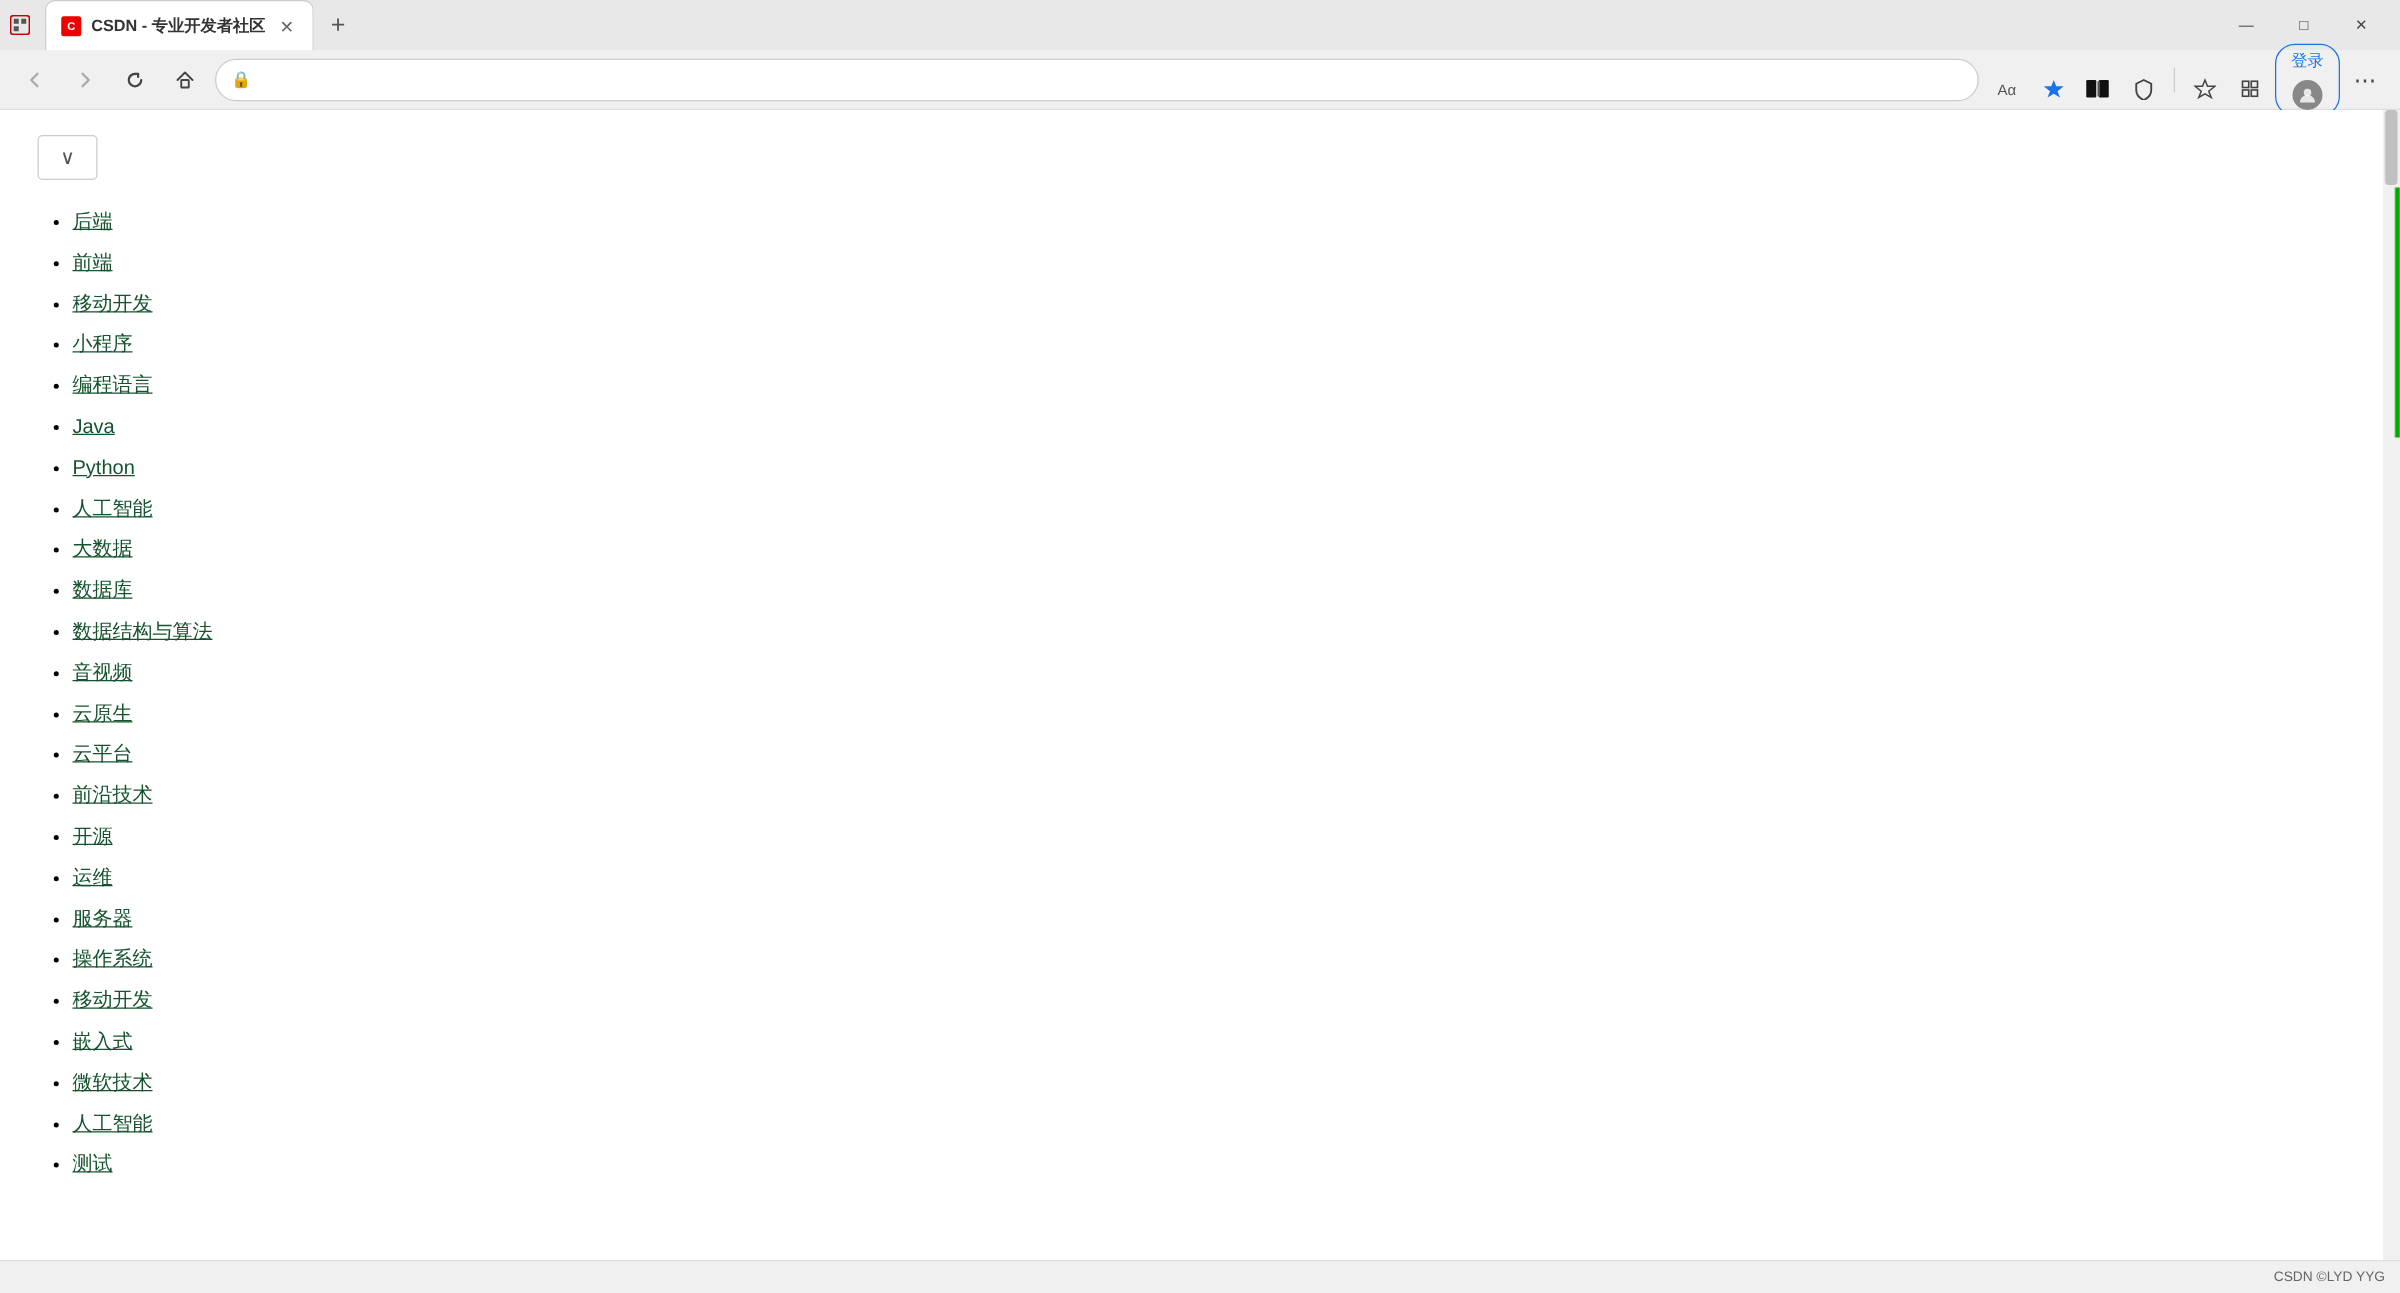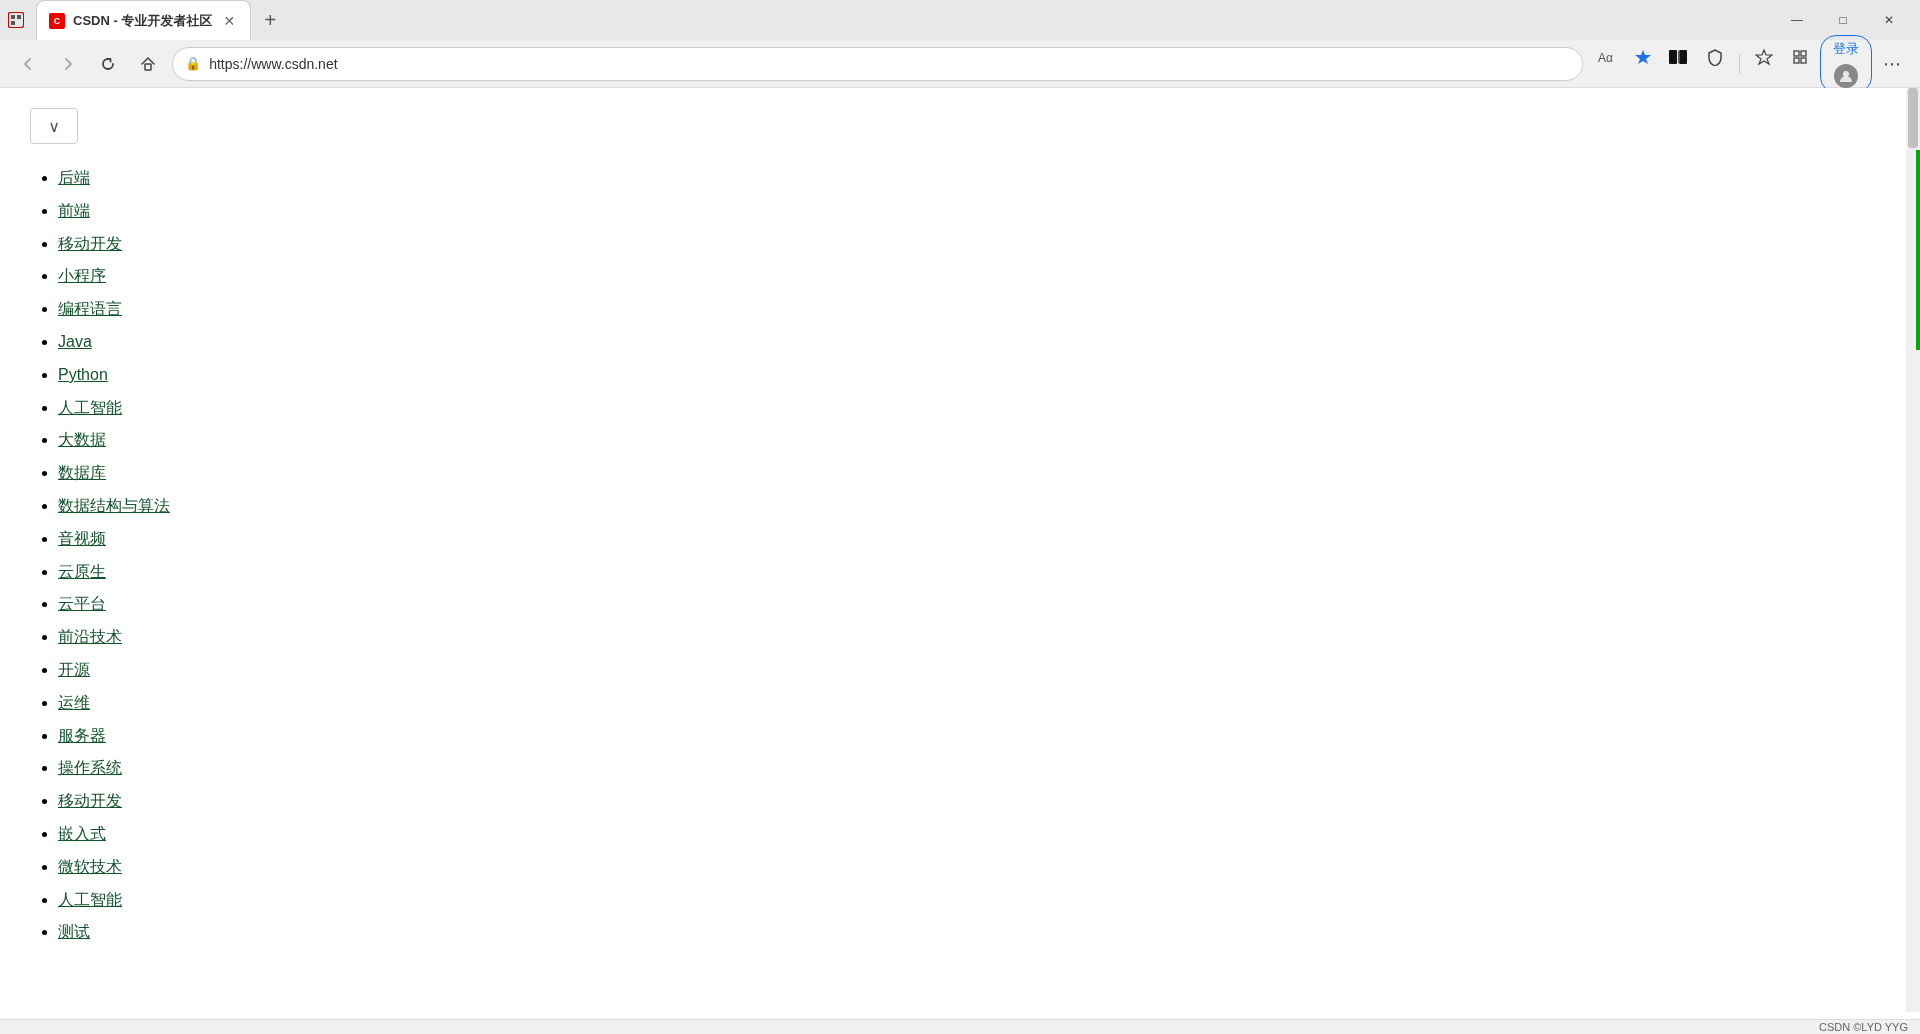--- a/index.html
+++ b/index.html
@@ -52,21 +52,21 @@
       background: #fff;
       border: 1px solid #ccc;
       border-radius: 20px;
       height: 34px;
       padding: 0 12px;
       gap: 8px;
     }
     .lock-icon { color: #888; font-size: 13px; }
     .address-bar { border: none; outline: none; flex: 1; font-size: 14px; color: #333; background: transparent; }
     .nav-actions { display: flex; gap: 4px; align-items: center; }
-    .nav-action-btn { width: 32px; height: 32px; display: flex; align-items: flex-start; justify-content: center; border-radius: 50%; cursor: pointer; color: #444; font-size: 16px; }
+    .nav-action-btn { width: 32px; height: 32px; display: flex; align-items: flex-end; justify-content: center; border-radius: 50%; cursor: pointer; color: #444; font-size: 16px; }
     .star-icon { color: #1a73e8; }
     .login-btn {
       display: flex; align-items: center; gap: 6px;
       border: 1px solid #1a73e8; border-radius: 16px;
       padding: 4px 12px; color: #1a73e8; font-size: 13px; cursor: pointer; flex-direction: column;
     }
     .avatar-icon { width: 24px; height: 24px; border-radius: 50%; background: #888; display: flex; align-items: center; justify-content: center; color: #fff; font-size: 11px; }
     .more-btn { width: 32px; height: 32px; display: flex; align-items: center; justify-content: center; border-radius: 50%; cursor: pointer; color: #444; font-size: 18px; }
 
     
@@ -133,21 +133,21 @@
       position: fixed;
       right: 0;
       top: 150px;
       width: 4px;
       height: 200px;
       background: #00a800;
     }
 
     
     .status-bar {
-      height: 15px;
+      height: 26px;
       background: #f0f0f0;
       border-top: 1px solid #ddd;
       display: flex;
       align-items: center;
       justify-content: flex-end;
       padding: 0 12px;
       font-size: 11px;
       color: #666;
       position: fixed;
       bottom: 0;
@@ -204,21 +204,20 @@
         </svg>
     </div>
     <div class="nav-btn">
       <svg width="18" height="18" viewBox="0 0 18 18">
           <path d="M3 9L9 3l6 6" stroke="#444" stroke-width="1.5" fill="none" stroke-linecap="round" stroke-linejoin="round"></path>
           <rect x="6" y="9" width="6" height="6" rx="0.5" stroke="#444" stroke-width="1.5" fill="none"></rect>
         </svg>
     </div>
     <div class="address-bar-wrapper">
       <span class="lock-icon">🔒</span>
-      <input class="address-bar" type="text" value="https://www.csdn.net" readonly="" style="">
     </div>
     <div class="nav-actions">
       <div class="nav-action-btn" title="Read aloud">
         <svg width="18" height="18" viewBox="0 0 18 18">
             <text x="0" y="14" font-size="12" fill="#555">Aα</text>
           </svg>
       </div>
       <div class="nav-action-btn star-icon">
         <svg width="18" height="18" viewBox="0 0 18 18">
             <polygon points="9,2 11,7 17,7 12,11 14,16 9,13 4,16 6,11 1,7 7,7" fill="#1a73e8"></polygon>

